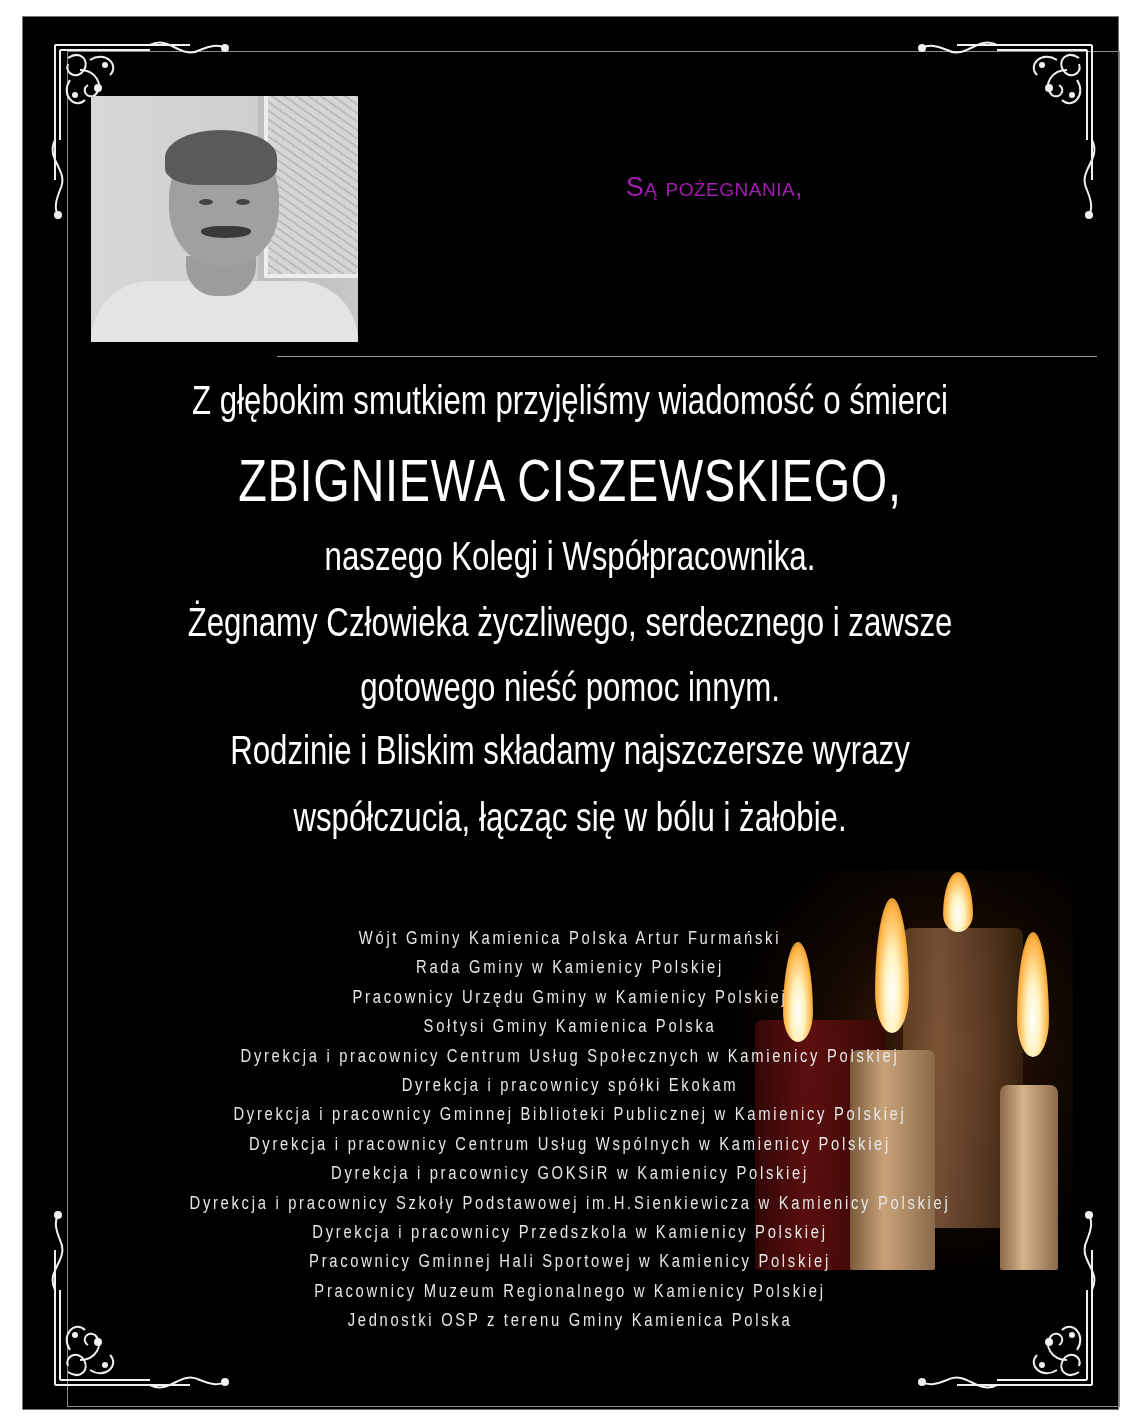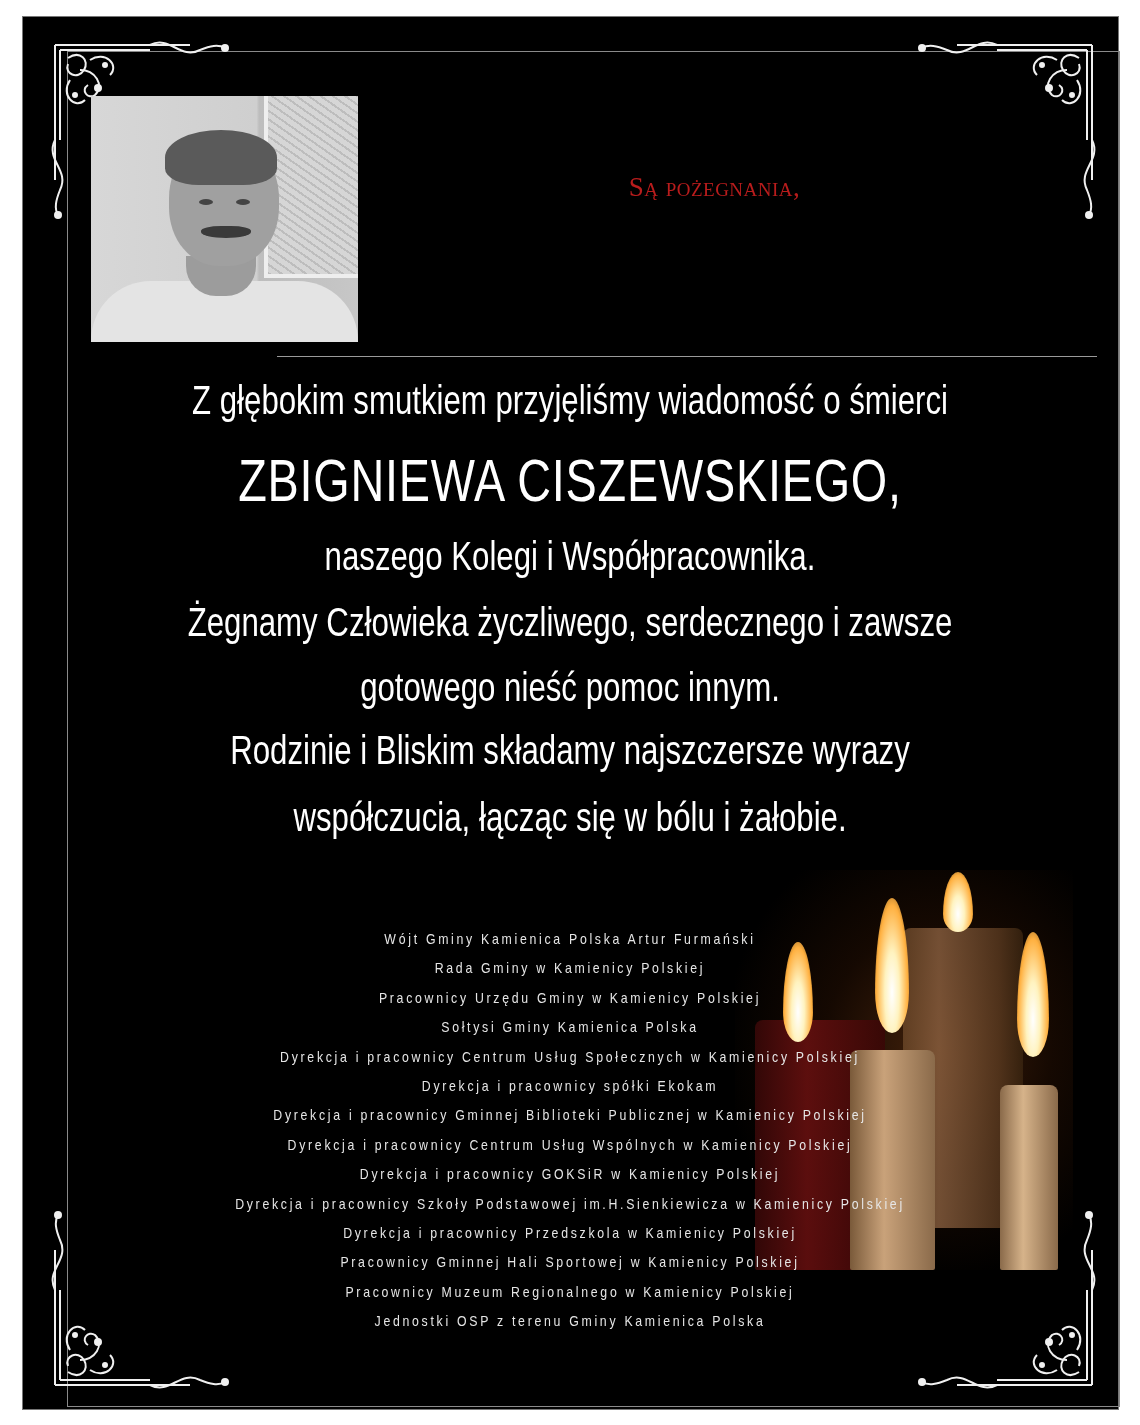--- a/index.html
+++ b/index.html
@@ -17,22 +17,22 @@
     background: linear-gradient(90deg,#d7d7d7 0%,#cfcfcf 62%,#bdbdbd 63%,#c7c7c7 100%); }
   .photo .map { position:absolute; left:173px; top:0; width:94px; height:178px;
     background: repeating-linear-gradient(35deg,#bdbdbd 0 2px,#d6d6d6 2px 7px),#cfcfcf; border-left:4px solid #eee; border-bottom:4px solid #eee; }
   .photo .shirt { position:absolute; left:0; top:185px; width:267px; height:70px; background:#e4e4e4; border-radius:60px 60px 0 0; }
   .photo .neck { position:absolute; left:95px; top:160px; width:70px; height:40px; background:#9c9c9c; border-radius:0 0 30px 30px; }
   .photo .head { position:absolute; left:78px; top:40px; width:110px; height:130px; background:#a0a0a0; border-radius:48% 48% 45% 45%; }
   .photo .hair { position:absolute; left:74px; top:34px; width:112px; height:55px; background:#5a5a5a; border-radius:50% 50% 30% 30%; }
   .photo .mustache { position:absolute; left:110px; top:130px; width:50px; height:12px; background:#3a3a3a; border-radius:40% 40% 50% 50%; }
   .photo .eye { position:absolute; width:14px; height:6px; background:#444; border-radius:50%; top:103px; }
 
-  .motto { position:absolute; left:362px; top:165px; width:705px; text-align:center; color:#b91c1c;
-    font-family:Liberation Serif, serif; }
+  .motto { position:absolute; left:362px; top:165px; width:705px; text-align:center; color:#a21caf;
+    font-family:Liberation Sans, sans-serif; }
   .motto .l1 { font-size:27px; font-variant:small-caps; letter-spacing:0.5px; line-height:44px; }
   .motto .l2 { font-size:27px; letter-spacing:0.5px; line-height:44px; margin-top:12px; text-transform:uppercase; font-size:24px; }
 
   .divider { position:absolute; left:277px; top:356px; width:820px; height:1px; background:#9a9a9a; }
 
   .body-text { position:absolute; left:60px; width:1020px; text-align:center; color:#fff;
     font-family:"Liberation Sans","DejaVu Sans",sans-serif; transform:scaleX(0.78); transform-origin:center; }
   .t1 { top:378px; font-size:40px; }
   .t2 { top:446px; font-size:60px; letter-spacing:1px; }
   .t3 { top:534px; font-size:40px; }
@@ -49,21 +49,21 @@
   .cb-mid { left:115px; top:180px; width:85px; height:220px; background:linear-gradient(90deg,#7a5a3a,#c9a27a 40%,#8a6a4a); }
   .cb-right { left:265px; top:215px; width:58px; height:185px; background:linear-gradient(90deg,#8a6a4a,#d6b38a 40%,#8a6a4a); }
   .flame { position:absolute; border-radius:50% 50% 50% 50% / 70% 70% 30% 30%;
     background: radial-gradient(ellipse at 50% 70%, #ffffff 0%, #fff3c0 30%, #ffb040 65%, rgba(255,120,0,0) 100%); }
   .f1 { left:48px; top:72px; width:30px; height:100px; }
   .f2 { left:140px; top:28px; width:34px; height:135px; }
   .f3 { left:208px; top:2px; width:30px; height:60px; }
   .f4 { left:282px; top:62px; width:32px; height:125px; }
 
   .signers { position:absolute; left:60px; top:924px; width:1020px; color:#e6e6e6; text-align:center;
-    font-family:"Liberation Sans Narrow","Liberation Sans","DejaVu Sans",sans-serif; font-size:15px; line-height:29.4px; letter-spacing:3.3px; }
+    font-family:"Liberation Sans Narrow","Liberation Sans","DejaVu Sans",sans-serif; font-size:18px; line-height:29.4px; letter-spacing:3.3px; }
   .signers div { white-space:nowrap; transform:scaleX(0.82); transform-origin:center; }
 </style>
 </head>
 <body>
 
 <div class="panel">
   <div class="inner-border"></div>
 </div>
 
 <div class="corner c-tl">

